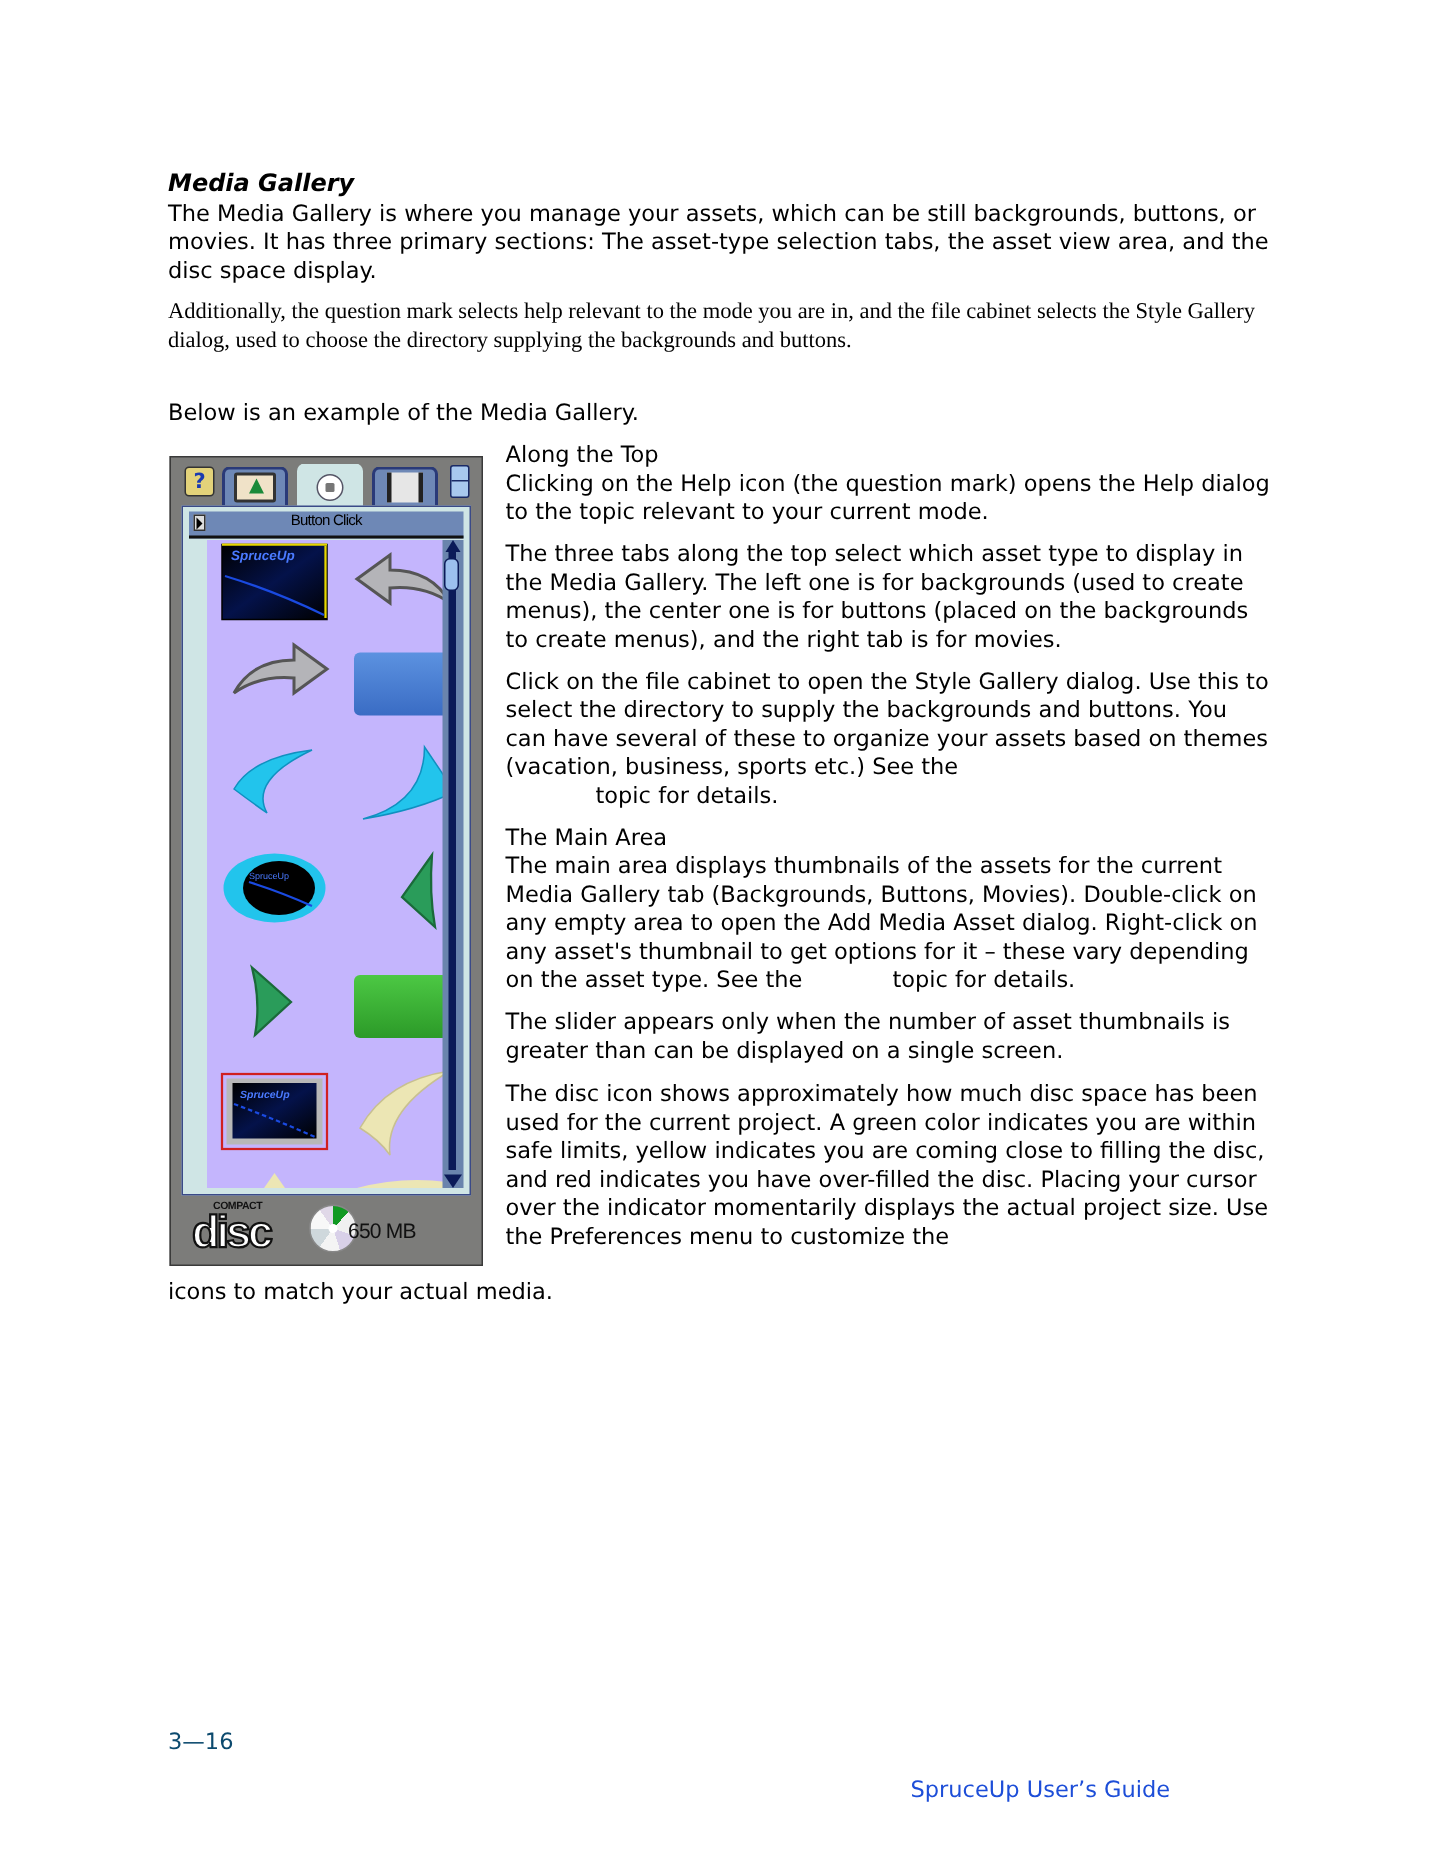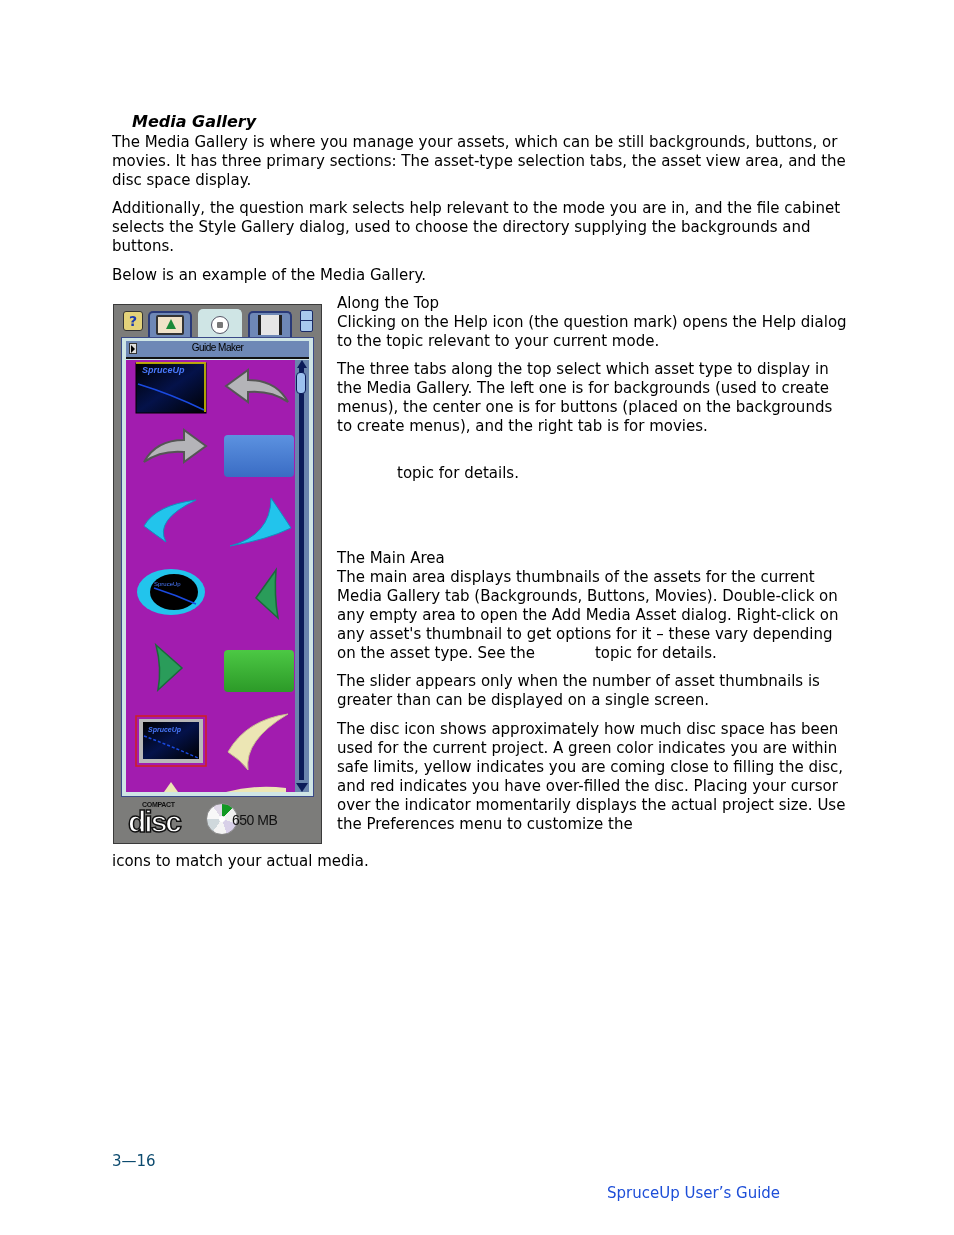--- a/index.html
+++ b/index.html
@@ -1,17 +1,17 @@
 <!DOCTYPE html>
 <html><head>
 <meta charset="utf-8">
 <style>
   html, body { margin: 0; padding: 0; background: #ffffff; }
   body { width: 954px; height: 1235px; position: relative; font-family: "DejaVu Sans", sans-serif; color: #000; font-size: 15px; }
-  .section-title { position: absolute; left: 112px; top: 112px; font-weight: bold; font-style: italic; font-size: 16px; margin-left: 20px; }
+  .section-title { position: absolute; left: 112px; top: 112px; font-weight: bold; font-style: italic; font-size: 16px; }
   p { margin: 0; }
   .para { position: absolute; left: 112px; width: 735px; line-height: 19px; font-size: 15px; }
   .right-col { position: absolute; left: 337px; width: 510px; line-height: 19px; font-size: 15px; }
   .right-col h4 { margin: 0; font-size: 15px; font-weight: normal; }
   .blank { display: inline-block; width: 60px; }
 
   
   .gallery { position: absolute; left: 113px; top: 304px; width: 209px; height: 540px; background: #7c7c7a; border: 1px solid #3a3a3a; box-sizing: border-box; }
   .gallery .tabbar { position: absolute; left: 0; top: 0; width: 100%; height: 32px; }
   .help-btn { position: absolute; left: 9px; top: 6px; width: 18px; height: 18px; background: #e3d27a; border: 1px solid #333; border-radius: 3px; color: #1a3ab0; font-weight: bold; font-size: 14px; line-height: 18px; text-align: center; }
@@ -27,21 +27,21 @@
   .btn-icon::after { content: ""; position: absolute; left: 5px; top: 5px; width: 6px; height: 6px; background: #777; border-radius: 1px; }
   .mov-icon { width: 18px; height: 20px; background: #e6e6e6; border-left: 3px solid #222; border-right: 3px solid #222; }
   .cabinet-btn { position: absolute; right: 8px; top: 5px; width: 11px; height: 20px; background: #a8c8ee; border: 1px solid #1a2a66; border-radius: 2px; }
   .cabinet-btn::after { content: ""; position: absolute; left: 0; right: 0; top: 9px; border-top: 1px solid #1a2a66; }
 
   .panel { position: absolute; left: 7px; top: 32px; width: 193px; height: 460px; background: #cfe5e5; border: 1px solid #3a4a88; box-sizing: border-box; }
   .panel-header { position: absolute; left: 4px; top: 3px; width: 183px; height: 16px; background: #6e88b6; border-bottom: 2px solid #111; }
   .panel-header .collapse { position: absolute; left: 3px; top: 2px; width: 8px; height: 11px; background: #ddd; border: 1px solid #333; box-sizing: border-box; }
   .panel-header .collapse::after { content: ""; position: absolute; left: 1px; top: 1px; border-left: 4px solid #000; border-top: 4px solid transparent; border-bottom: 4px solid transparent; }
   .panel-header .title { position: absolute; left: 0; right: 0; top: 1px; text-align: center; font-size: 10px; color: #000; font-family: "Liberation Sans", sans-serif; letter-spacing: -0.5px; }
-  .grid { position: absolute; left: 4px; top: 22px; width: 170px; height: 432px; background: #a21caf; overflow: hidden; }
+  .grid { position: absolute; left: 16px; top: 22px; width: 170px; height: 432px; background: #c4b5fd; overflow: hidden; }
   .scrollbar { position: absolute; right: 4px; top: 22px; width: 14px; height: 432px; background: #6a84ad; }
   .scroll-track { position: absolute; left: 4px; top: 8px; bottom: 12px; width: 5px; background: #0b1a58; }
   .scroll-up { position: absolute; left: 2px; top: 0; border-left: 5px solid transparent; border-right: 5px solid transparent; border-bottom: 8px solid #0b1a58; }
   .scroll-thumb { position: absolute; left: 1px; top: 12px; width: 10px; height: 22px; background: #9cc0ee; border: 1px solid #0b1a58; border-radius: 4px; box-sizing: border-box; }
   .scroll-down { position: absolute; left: 1px; bottom: 0; border-left: 6px solid transparent; border-right: 6px solid transparent; border-top: 9px solid #0b1a58; }
 
   .disc-area { position: absolute; left: 0; bottom: 0; width: 100%; height: 46px; }
   .cd-logo { position: absolute; left: 14px; top: 4px; width: 70px; height: 38px; }
   .cd-logo .small { position: absolute; left: 14px; top: 0; font-size: 7px; font-weight: bold; color: #111; font-family: "Liberation Sans", sans-serif; letter-spacing: -0.3px; }
   .cd-logo .big { position: absolute; left: 0; top: 4px; font-size: 30px; font-weight: bold; color: #ffffff; -webkit-text-stroke: 1.5px #111; font-family: "Liberation Sans", sans-serif; letter-spacing: -2px; line-height: 34px; }
@@ -50,42 +50,42 @@
   .disc-size { position: absolute; left: 118px; top: 15px; font-size: 14px; color: #111; font-family: Liberation Sans, sans-serif; letter-spacing: -0.5px; }
 
   .footer-left { position: absolute; left: 112px; top: 1152px; color: #0c4a6e; font-size: 15px; }
   .footer-right { position: absolute; left: 607px; top: 1152px; color: #1d4ed8; font-size: 15px; margin-top: 32px; }
 </style>
 </head>
 <body>
 
 <div class="section-title">Media Gallery</div>
 <p class="para" style="top:133px;">The Media Gallery is where you manage your assets, which can be still backgrounds, buttons, or movies. It has three primary sections: The asset-type selection tabs, the asset view area, and the disc space display.</p>
-<p class="para" style="top:199px;">Additionally, the question mark selects help relevant to the mode you are in, and the file cabinet selects the Style Gallery dialog, used to choose the directory supplying the backgrounds and buttons.</p>
+<p class="para" style="top:199px;font-family:Liberation Serif, serif;">Additionally, the question mark selects help relevant to the mode you are in, and the file cabinet selects the Style Gallery dialog, used to choose the directory supplying the backgrounds and buttons.</p>
 <p class="para" style="top:266px;">Below is an example of the Media Gallery.</p>
 
 <div class="gallery">
   <div class="tabbar">
     <div class="help-btn">?</div>
     <div class="tab tab-bg">
       <span class="tab-icon bg-icon"></span>
     </div>
     <div class="tab tab-btn active">
       <span class="tab-icon btn-icon"></span>
     </div>
     <div class="tab tab-mov">
       <span class="tab-icon mov-icon"></span>
     </div>
     <div class="cabinet-btn"></div>
   </div>
 
   <div class="panel">
     <div class="panel-header">
       <span class="collapse"></span>
-      <span class="title">Guide Maker</span>
+      <span class="title">Button Click</span>
     </div>
 
     <div class="grid">
       <svg width="170" height="432" viewBox="0 0 170 432" xmlns="http://www.w3.org/2000/svg">
         <defs>
           <linearGradient id="bgthumb" x1="0" y1="0" x2="1" y2="1">
             <stop offset="0" stop-color="#000"></stop>
             <stop offset="0.5" stop-color="#04124a"></stop>
             <stop offset="1" stop-color="#000"></stop>
           </linearGradient>
@@ -176,21 +176,21 @@
 </div>
 
 <div class="right-col" style="top:294px;">
   <h4>Along the Top</h4>
   <p>Clicking on the Help icon (the question mark) opens the Help dialog to the topic relevant to your current mode.</p>
 </div>
 <div class="right-col" style="top:360px;">
   <p>The three tabs along the top select which asset type to display in the Media Gallery. The left one is for backgrounds (used to create menus), the center one is for buttons (placed on the backgrounds to create menus), and the right tab is for movies.</p>
 </div>
 <div class="right-col" style="top:445px;">
-  <p><br><span class="blank"></span><span>topic for details.</span></p>
+  <p><span>Click on the file cabinet to open the Style Gallery dialog. Use this to select the directory to supply the backgrounds and buttons. You can have several of these to organize your assets based on themes (vacation, business, sports etc.) See the</span><br><span class="blank"></span><span>topic for details.</span></p>
 </div>
 <div class="right-col" style="top:549px;">
   <h4>The Main Area</h4>
   <p><span>The main area displays thumbnails of the assets for the current Media Gallery tab (Backgrounds, Buttons, Movies). Double-click on any empty area to open the Add Media Asset dialog. Right-click on any asset's thumbnail to get options for it – these vary depending on the asset type. See the</span><span class="blank" style="width:60px"></span><span>topic for details.</span></p>
 </div>
 <div class="right-col" style="top:672px;">
   <p>The slider appears only when the number of asset thumbnails is greater than can be displayed on a single screen.</p>
 </div>
 <div class="right-col" style="top:720px;">
   <p>The disc icon shows approximately how much disc space has been used for the current project. A green color indicates you are within safe limits, yellow indicates you are coming close to filling the disc, and red indicates you have over-filled the disc. Placing your cursor over the indicator momentarily displays the actual project size. Use the Preferences menu to customize the</p>

